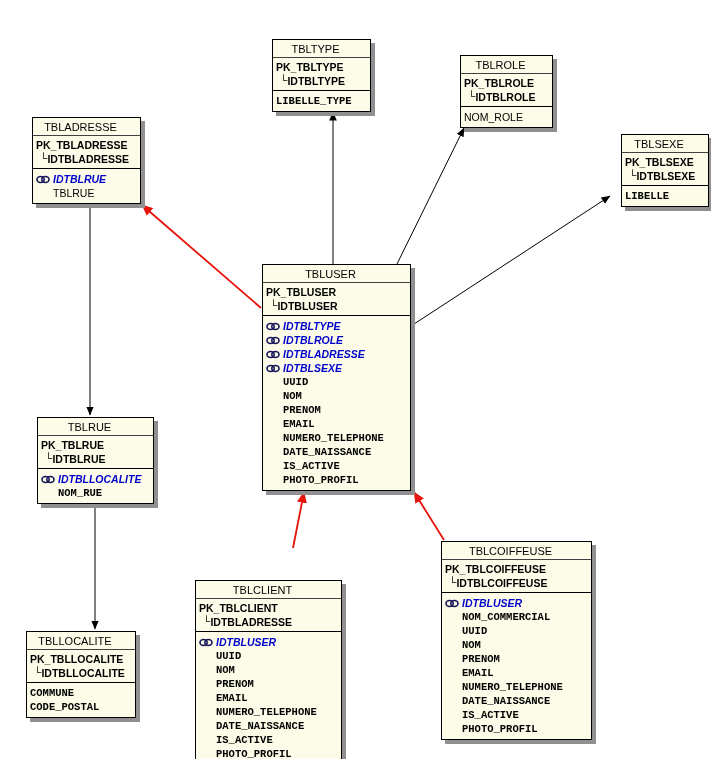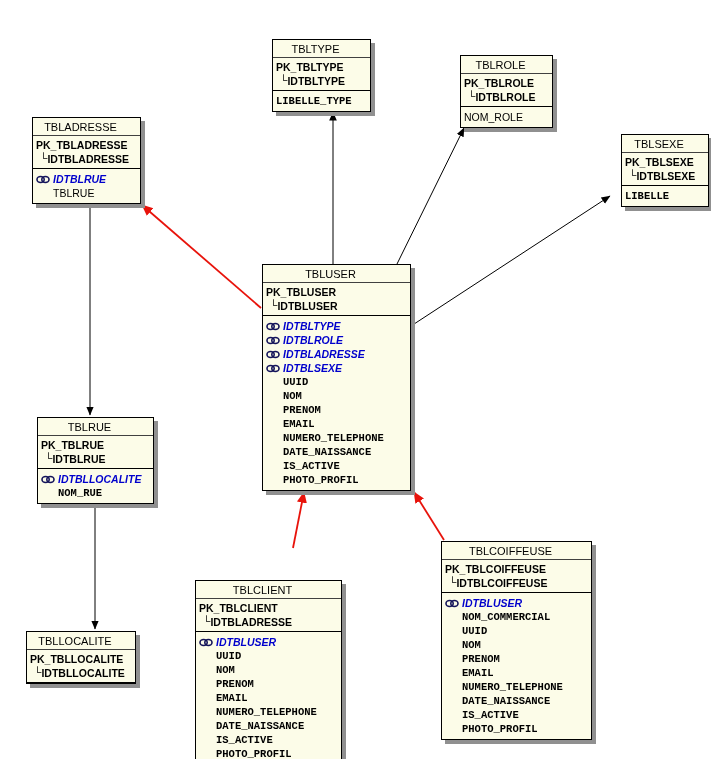--- a/index.html
+++ b/index.html
@@ -280,20 +280,30 @@
           <span class="column-name required">NOM_RUE</span>
         </div>
       </div>
     </div>
     <div class="table-node" style="left: 26px; top: 631px; width: 108px;">
       <div class="table-header">TBLLOCALITE</div>
       <div class="pk-section">
         <div class="pk-constraint">PK_TBLLOCALITE</div>
         <div class="pk-column"><span class="pk-corner">└</span><span>IDTBLLOCALITE</span></div>
       </div>
+      <div class="columns-section">
+        <div class="column-row">
+          <span class="icon-cell"></span>
+          <span class="column-name required">COMMUNE</span>
+        </div>
+        <div class="column-row">
+          <span class="icon-cell"></span>
+          <span class="column-name required">CODE_POSTAL</span>
+        </div>
+      </div>
     </div>
     <div class="table-node" style="left: 195px; top: 549px; width: 145px; margin-top: 31px;">
       <div class="table-header">TBLCLIENT</div>
       <div class="pk-section">
         <div class="pk-constraint">PK_TBLCLIENT</div>
         <div class="pk-column"><span class="pk-corner">└</span><span>IDTBLADRESSE</span></div>
       </div>
       <div class="columns-section has-gutter">
         <div class="column-row">
           <span class="icon-cell">

